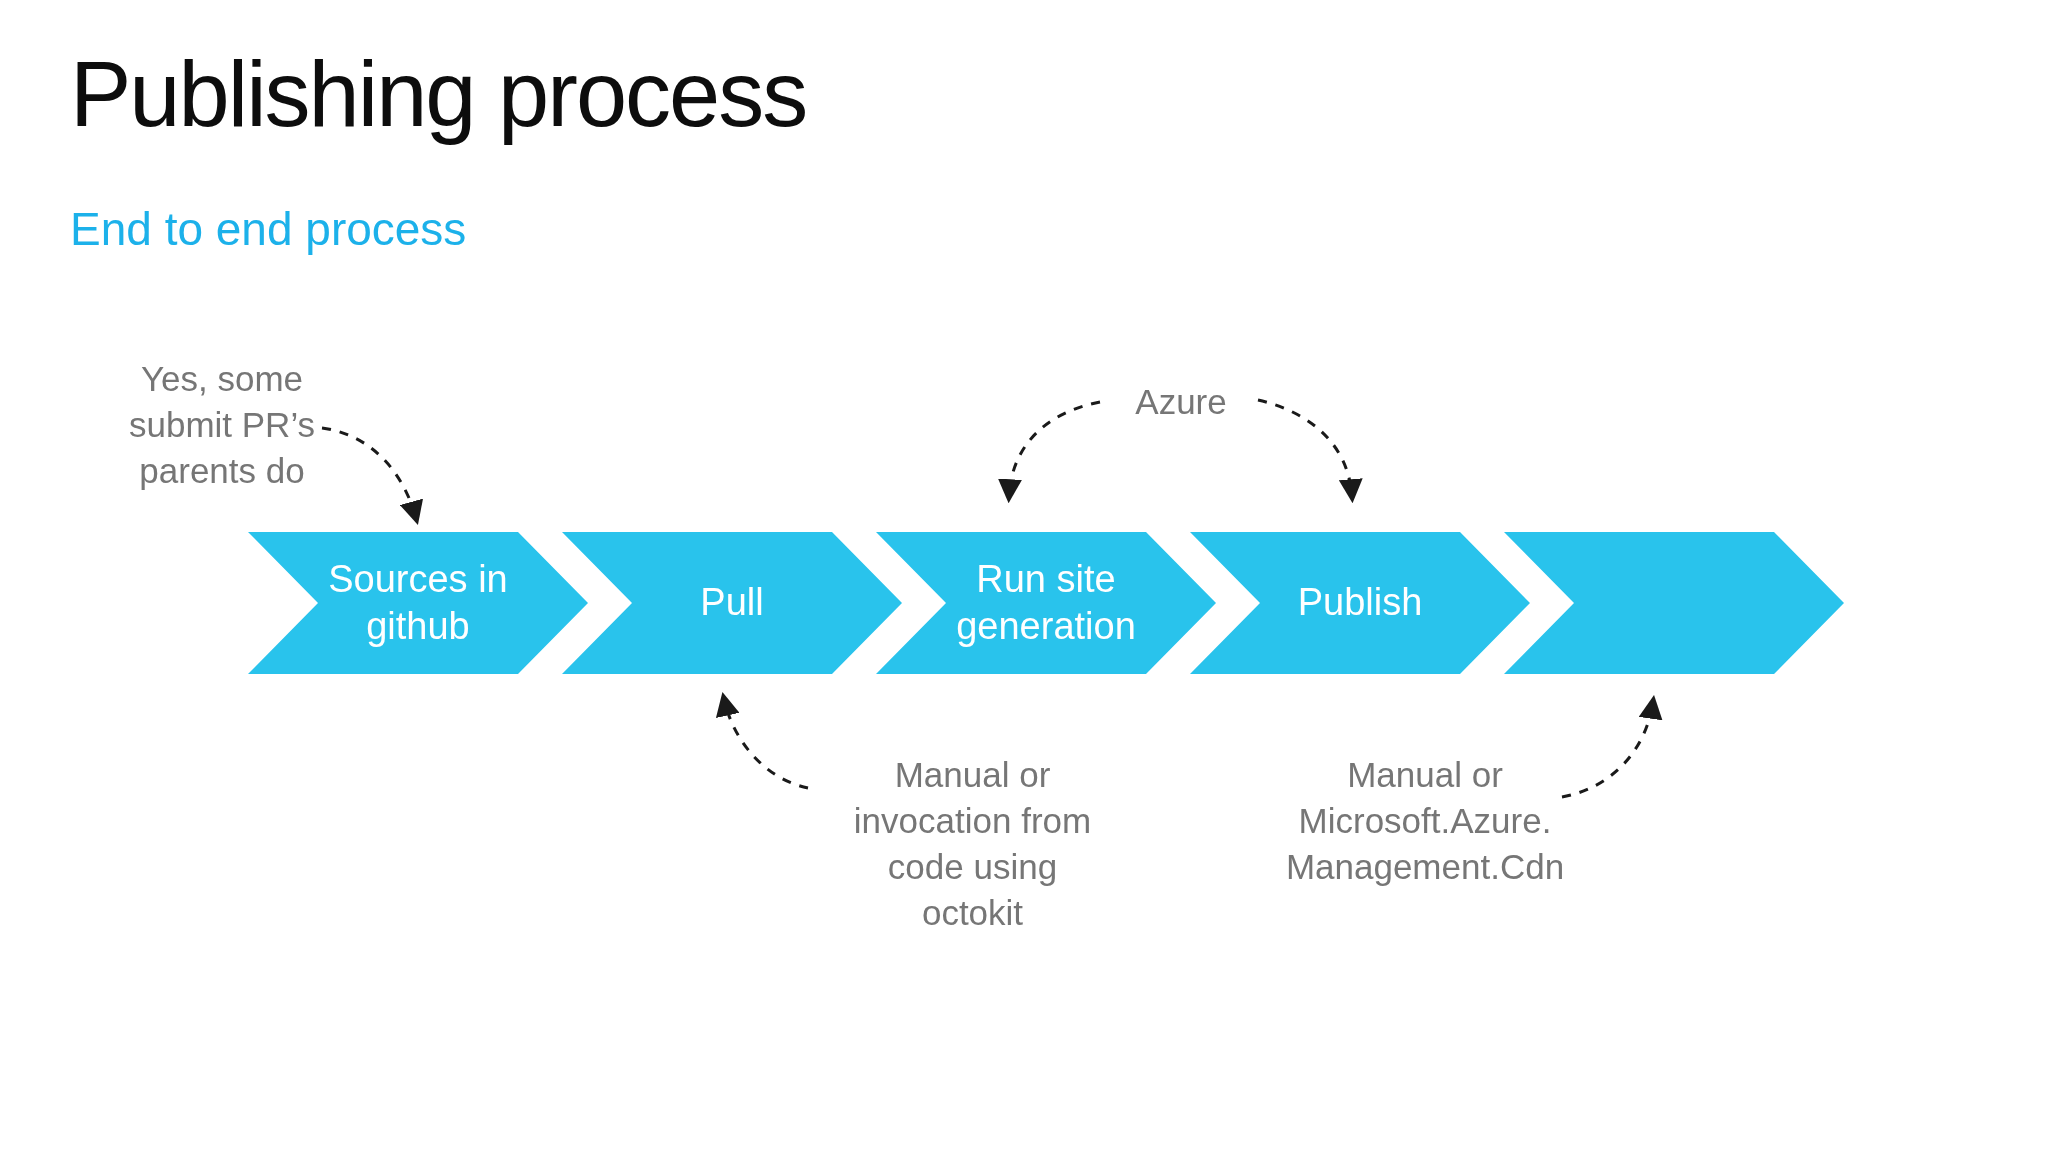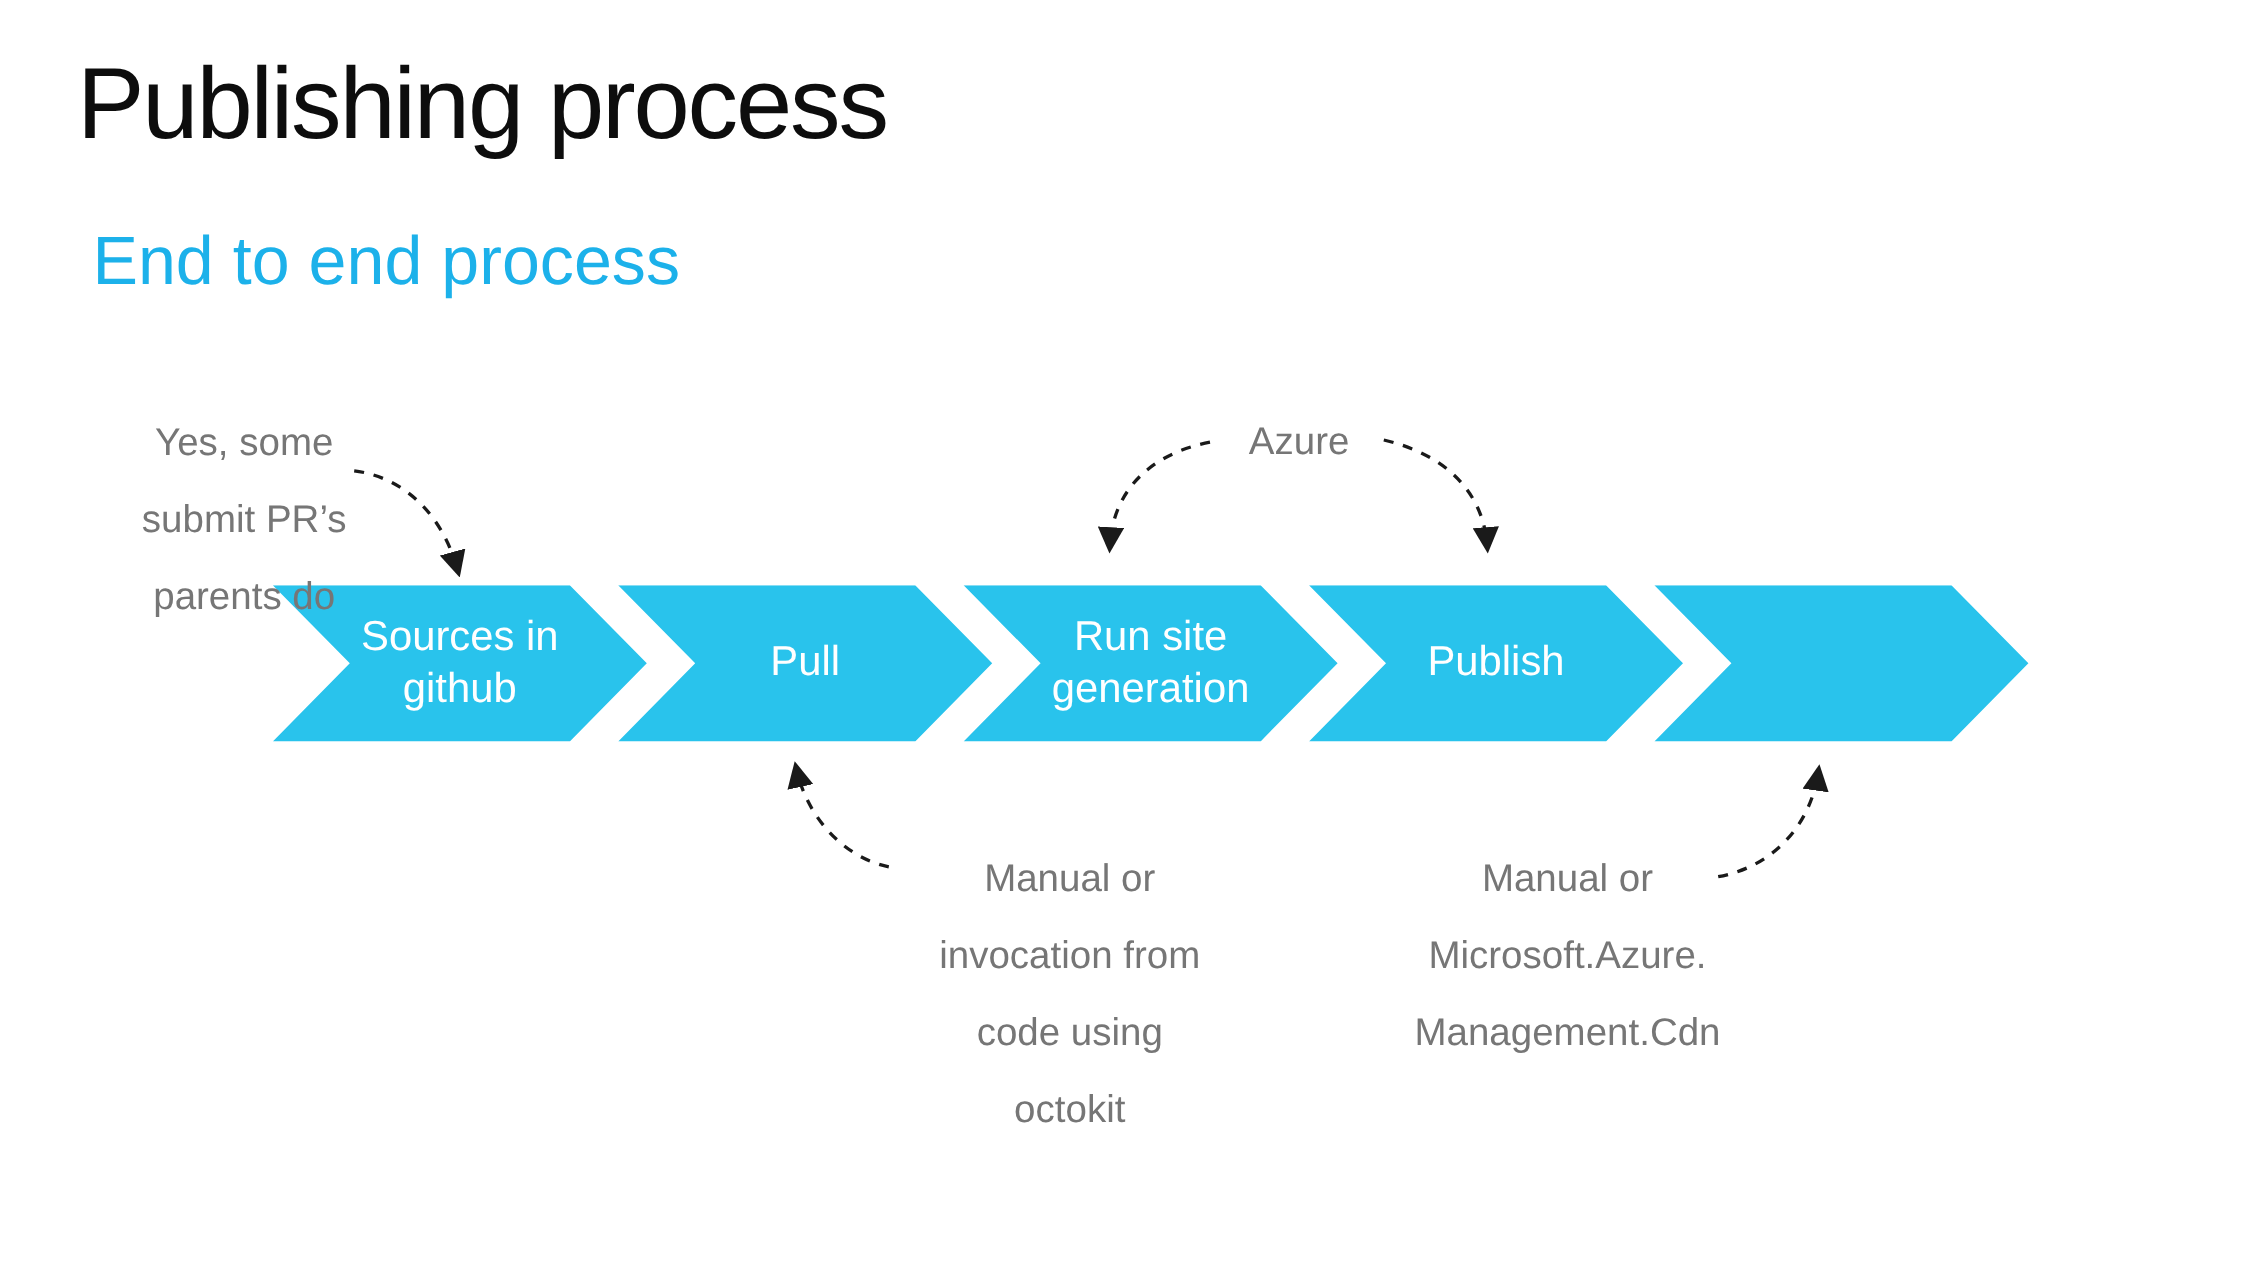--- a/index.html
+++ b/index.html
@@ -22,23 +22,23 @@
     left: 70px;
     top: 42px;
     font-size: 92px;
     font-weight: 400;
     letter-spacing: -2px;
     color: #0d0d0d;
     white-space: nowrap;
   }
   .subtitle {
     position: absolute;
-    left: 84px;
+    left: 70px;
     top: 202px;
-    font-size: 62px;
+    font-size: 46px;
     font-weight: 400;
     color: #1cb1ea;
     white-space: nowrap;
   }
   .band {
     position: absolute;
     left: 248px;
     top: 532px;
     width: 1600px;
     height: 142px;
@@ -62,21 +62,21 @@
     font-size: 38px;
     line-height: 1.25;
   }
   .note {
     position: absolute;
     color: #767676;
     font-size: 35px;
     line-height: 46px;
     text-align: center;
   }
-  .note span { display: block; margin-top: 24px; }
+  .note span { display: block; }
   .note-pr      { left: 72px;   top: 356px; width: 300px; }
   .note-dish    { left: 1106px; top: 379px; width: 150px; }
   .note-octokit { left: 800px;  top: 752px; width: 345px; }
   .note-cdn     { left: 1215px; top: 752px; width: 420px; }
   .arrow-layer {
     position: absolute;
     left: 0;
     top: 0;
     width: 2048px;
     height: 1152px;

